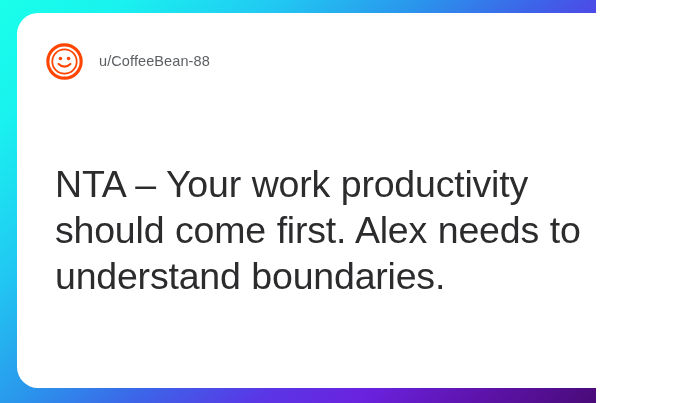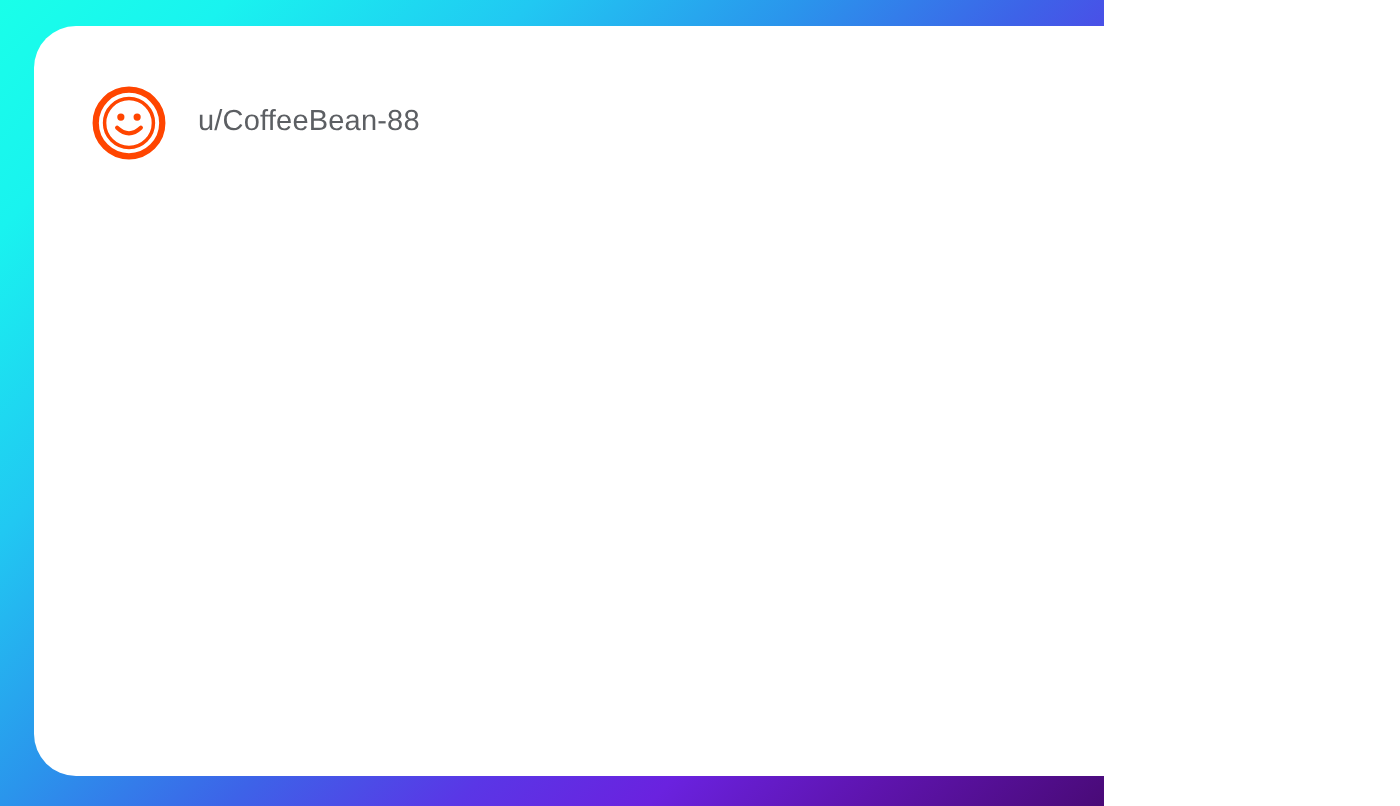--- a/index.html
+++ b/index.html
@@ -22,20 +22,21 @@
         #19ffe9 0%,
         #19f3ef 12%,
         #21c8f2 28%,
         #2a95ec 42%,
         #3d63e8 54%,
         #5a36e6 66%,
         #6a22df 76%,
         #5e14ae 87%,
         #490a77 100%);
     overflow: hidden;
+    padding-left: 44px;
   }
 
   .card {
     position: absolute;
     left: 17px;
     top: 13px;
     width: 666px;
     height: 375px;
     background: #ffffff;
     border-radius: 21px;
@@ -126,16 +127,19 @@
           <circle cx="7.9" cy="20.6" r="3.5" fill="#FFFFFF"></circle>
           <circle cx="32.1" cy="20.6" r="3.5" fill="#FFFFFF"></circle>
           <circle cx="15.7" cy="22.1" r="2.05" fill="#FF4500"></circle>
           <circle cx="24.3" cy="22.1" r="2.05" fill="#FF4500"></circle>
           <path d="M14.9 26.9 Q20 30.6 25.1 26.9" fill="none" stroke="#FF4500" stroke-width="1.7" stroke-linecap="round"></path>
         </svg>
       </span>
 
     </div>
 
+    <div class="card-body">
+      <p class="post-text">NTA – Your work productivity should come first. Alex needs to understand boundaries.</p>
+    </div>
 
   </div>
 
 </div>
 
 </body></html>

